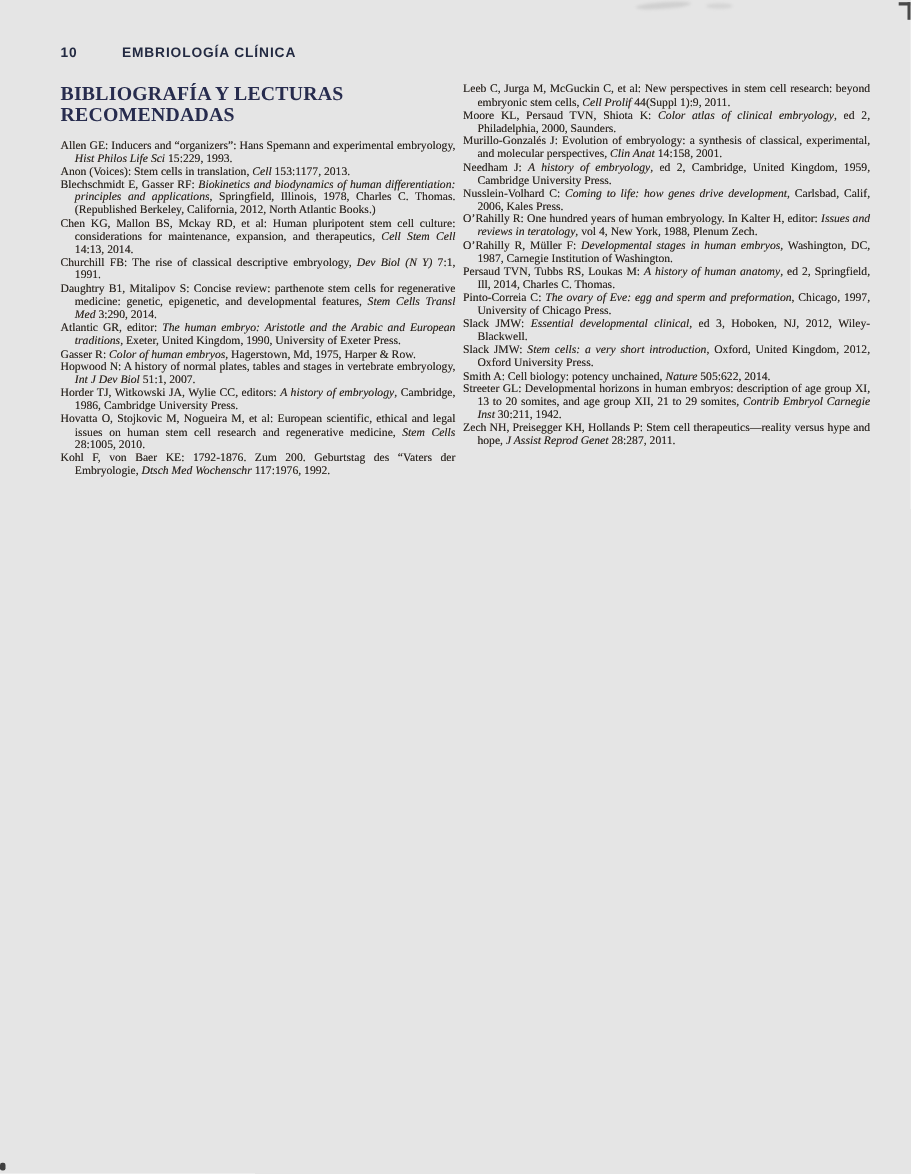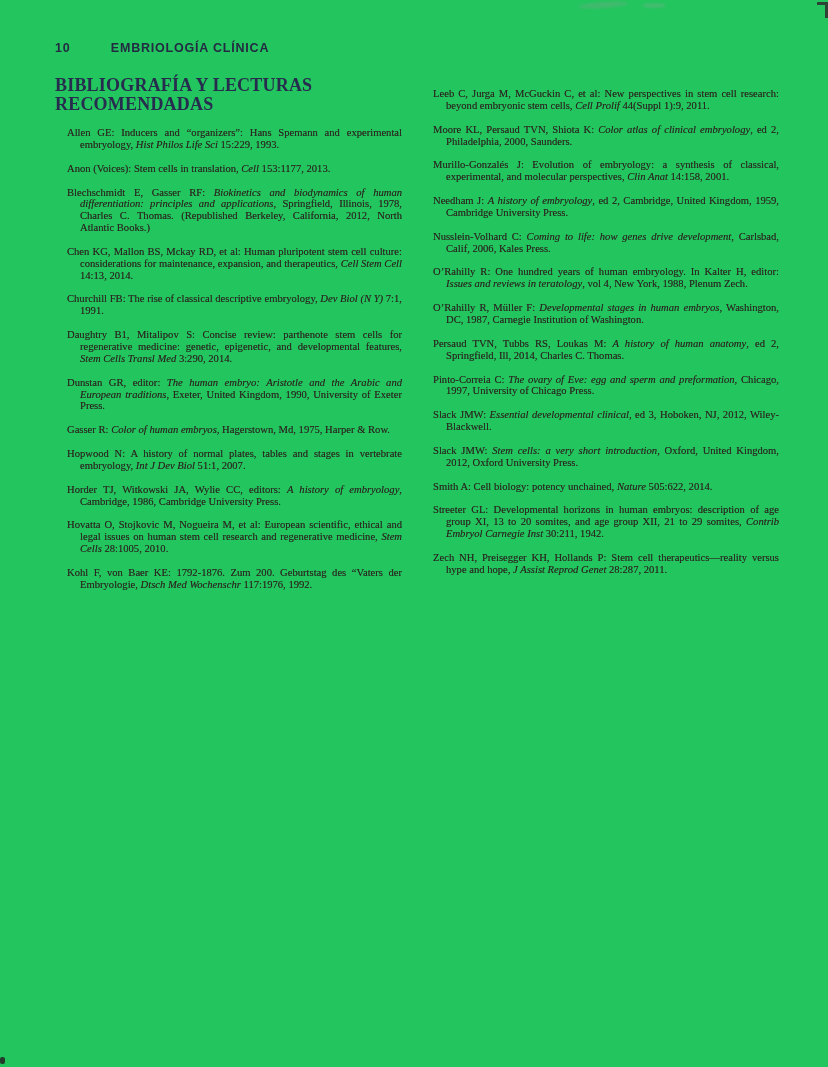--- a/index.html
+++ b/index.html
@@ -5,21 +5,21 @@
 <style>
   html, body {
     margin: 0;
     padding: 0;
     background: #fbfbf9;
   }
   .page {
     position: relative;
     width: 828px;
     height: 1067px;
-    background: #22c55e;
+    background: #e5e5e5;
     overflow: hidden;
     font-family: "Liberation Serif", serif;
     color: #2b2520;
   }
   
   .running-head {
     position: absolute;
     top: 41px;
     left: 55px;
     font-family: "Liberation Sans", sans-serif;
@@ -45,21 +45,21 @@
     font-weight: bold;
     font-size: 18px;
     line-height: 19px;
     letter-spacing: 0.2px;
     color: #272c4e;
     margin: 0 0 13px 0;
     width: 322px;
   }
 
   .ref {
-    margin: 12px;
+    margin: 0;
     font-size: 10.6px;
     line-height: 11.85px;
     text-align: justify;
     text-indent: -13px;
     padding-left: 13px;
     text-shadow: 0 0 0.4px rgba(45, 38, 30, 0.55);
   }
   .ref i { font-style: italic; }
 
   
@@ -96,21 +96,21 @@
 
   <div class="col col-left">
     <h1 class="section-title">BIBLIOGRAFÍA Y LECTURAS RECOMENDADAS</h1>
     <div id="refs-left">
         <p class="ref"><span>Allen GE: Inducers and “organizers”: Hans Spemann and experimental embryology, </span><i>Hist Philos Life Sci</i><span> 15:229, 1993.</span></p>
         <p class="ref"><span>Anon (Voices): Stem cells in translation, </span><i>Cell</i><span> 153:1177, 2013.</span></p>
         <p class="ref"><span>Blechschmidt E, Gasser RF: </span><i>Biokinetics and biodynamics of human differentiation: principles and applications</i><span>, Springfield, Illinois, 1978, Charles C. Thomas. (Republished Berkeley, California, 2012, North Atlantic Books.)</span></p>
         <p class="ref"><span>Chen KG, Mallon BS, Mckay RD, et al: Human pluripotent stem cell culture: considerations for maintenance, expansion, and therapeutics, </span><i>Cell Stem Cell</i><span> 14:13, 2014.</span></p>
         <p class="ref"><span>Churchill FB: The rise of classical descriptive embryology, </span><i>Dev Biol (N Y)</i><span> 7:1, 1991.</span></p>
         <p class="ref"><span>Daughtry B1, Mitalipov S: Concise review: parthenote stem cells for regenerative medicine: genetic, epigenetic, and developmental features, </span><i>Stem Cells Transl Med</i><span> 3:290, 2014.</span></p>
-        <p class="ref"><span>Dunstan GR, editor: </span><i>The human embryo: Aristotle and the Arabic and European traditions</i><span>, Exeter, United Kingdom, 1990, University of Exeter Press.</span></p>
+        <p class="ref"><span>Atlantic GR, editor: </span><i>The human embryo: Aristotle and the Arabic and European traditions</i><span>, Exeter, United Kingdom, 1990, University of Exeter Press.</span></p>
         <p class="ref"><span>Gasser R: </span><i>Color of human embryos</i><span>, Hagerstown, Md, 1975, Harper &amp; Row.</span></p>
         <p class="ref"><span>Hopwood N: A history of normal plates, tables and stages in vertebrate embryology, </span><i>Int J Dev Biol</i><span> 51:1, 2007.</span></p>
         <p class="ref"><span>Horder TJ, Witkowski JA, Wylie CC, editors: </span><i>A history of embryology</i><span>, Cambridge, 1986, Cambridge University Press.</span></p>
         <p class="ref"><span>Hovatta O, Stojkovic M, Nogueira M, et al: European scientific, ethical and legal issues on human stem cell research and regenerative medicine, </span><i>Stem Cells</i><span> 28:1005, 2010.</span></p>
         <p class="ref"><span>Kohl F, von Baer KE: 1792-1876. Zum 200. Geburtstag des “Vaters der Embryologie, </span><i>Dtsch Med Wochenschr</i><span> 117:1976, 1992.</span></p>
       </div>
   </div>
 
   <div class="col col-right">
     <div id="refs-right">

